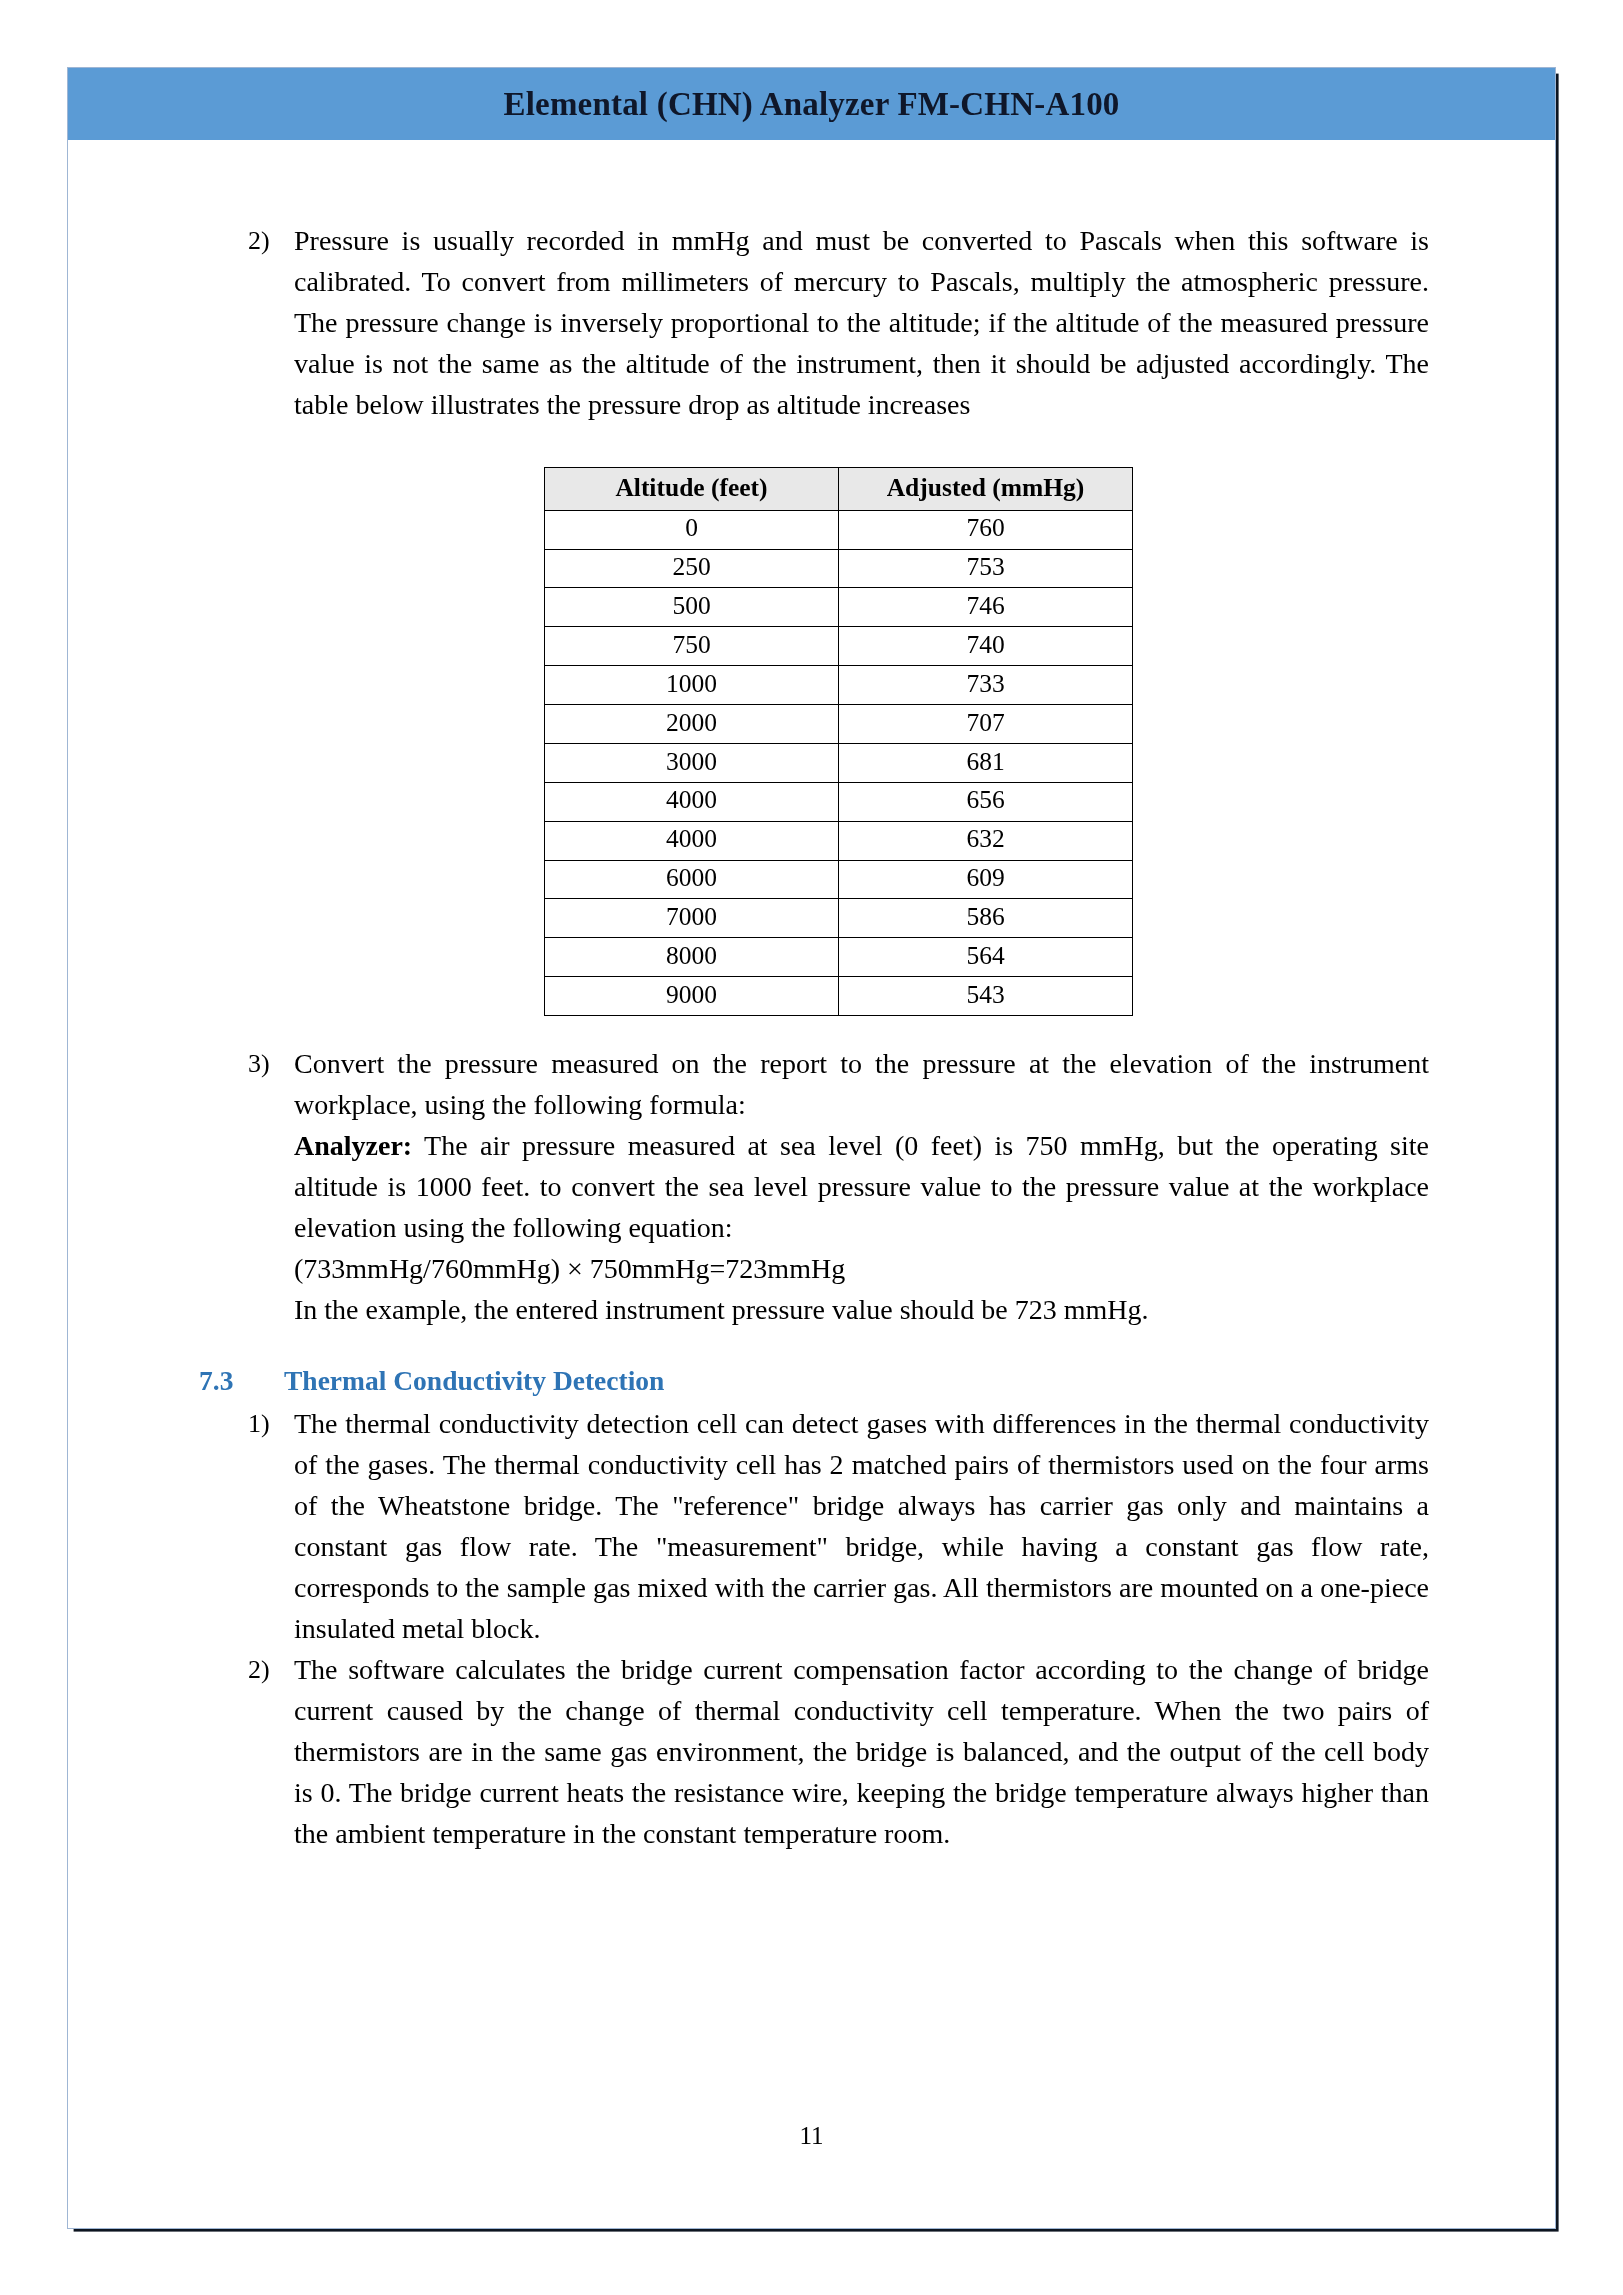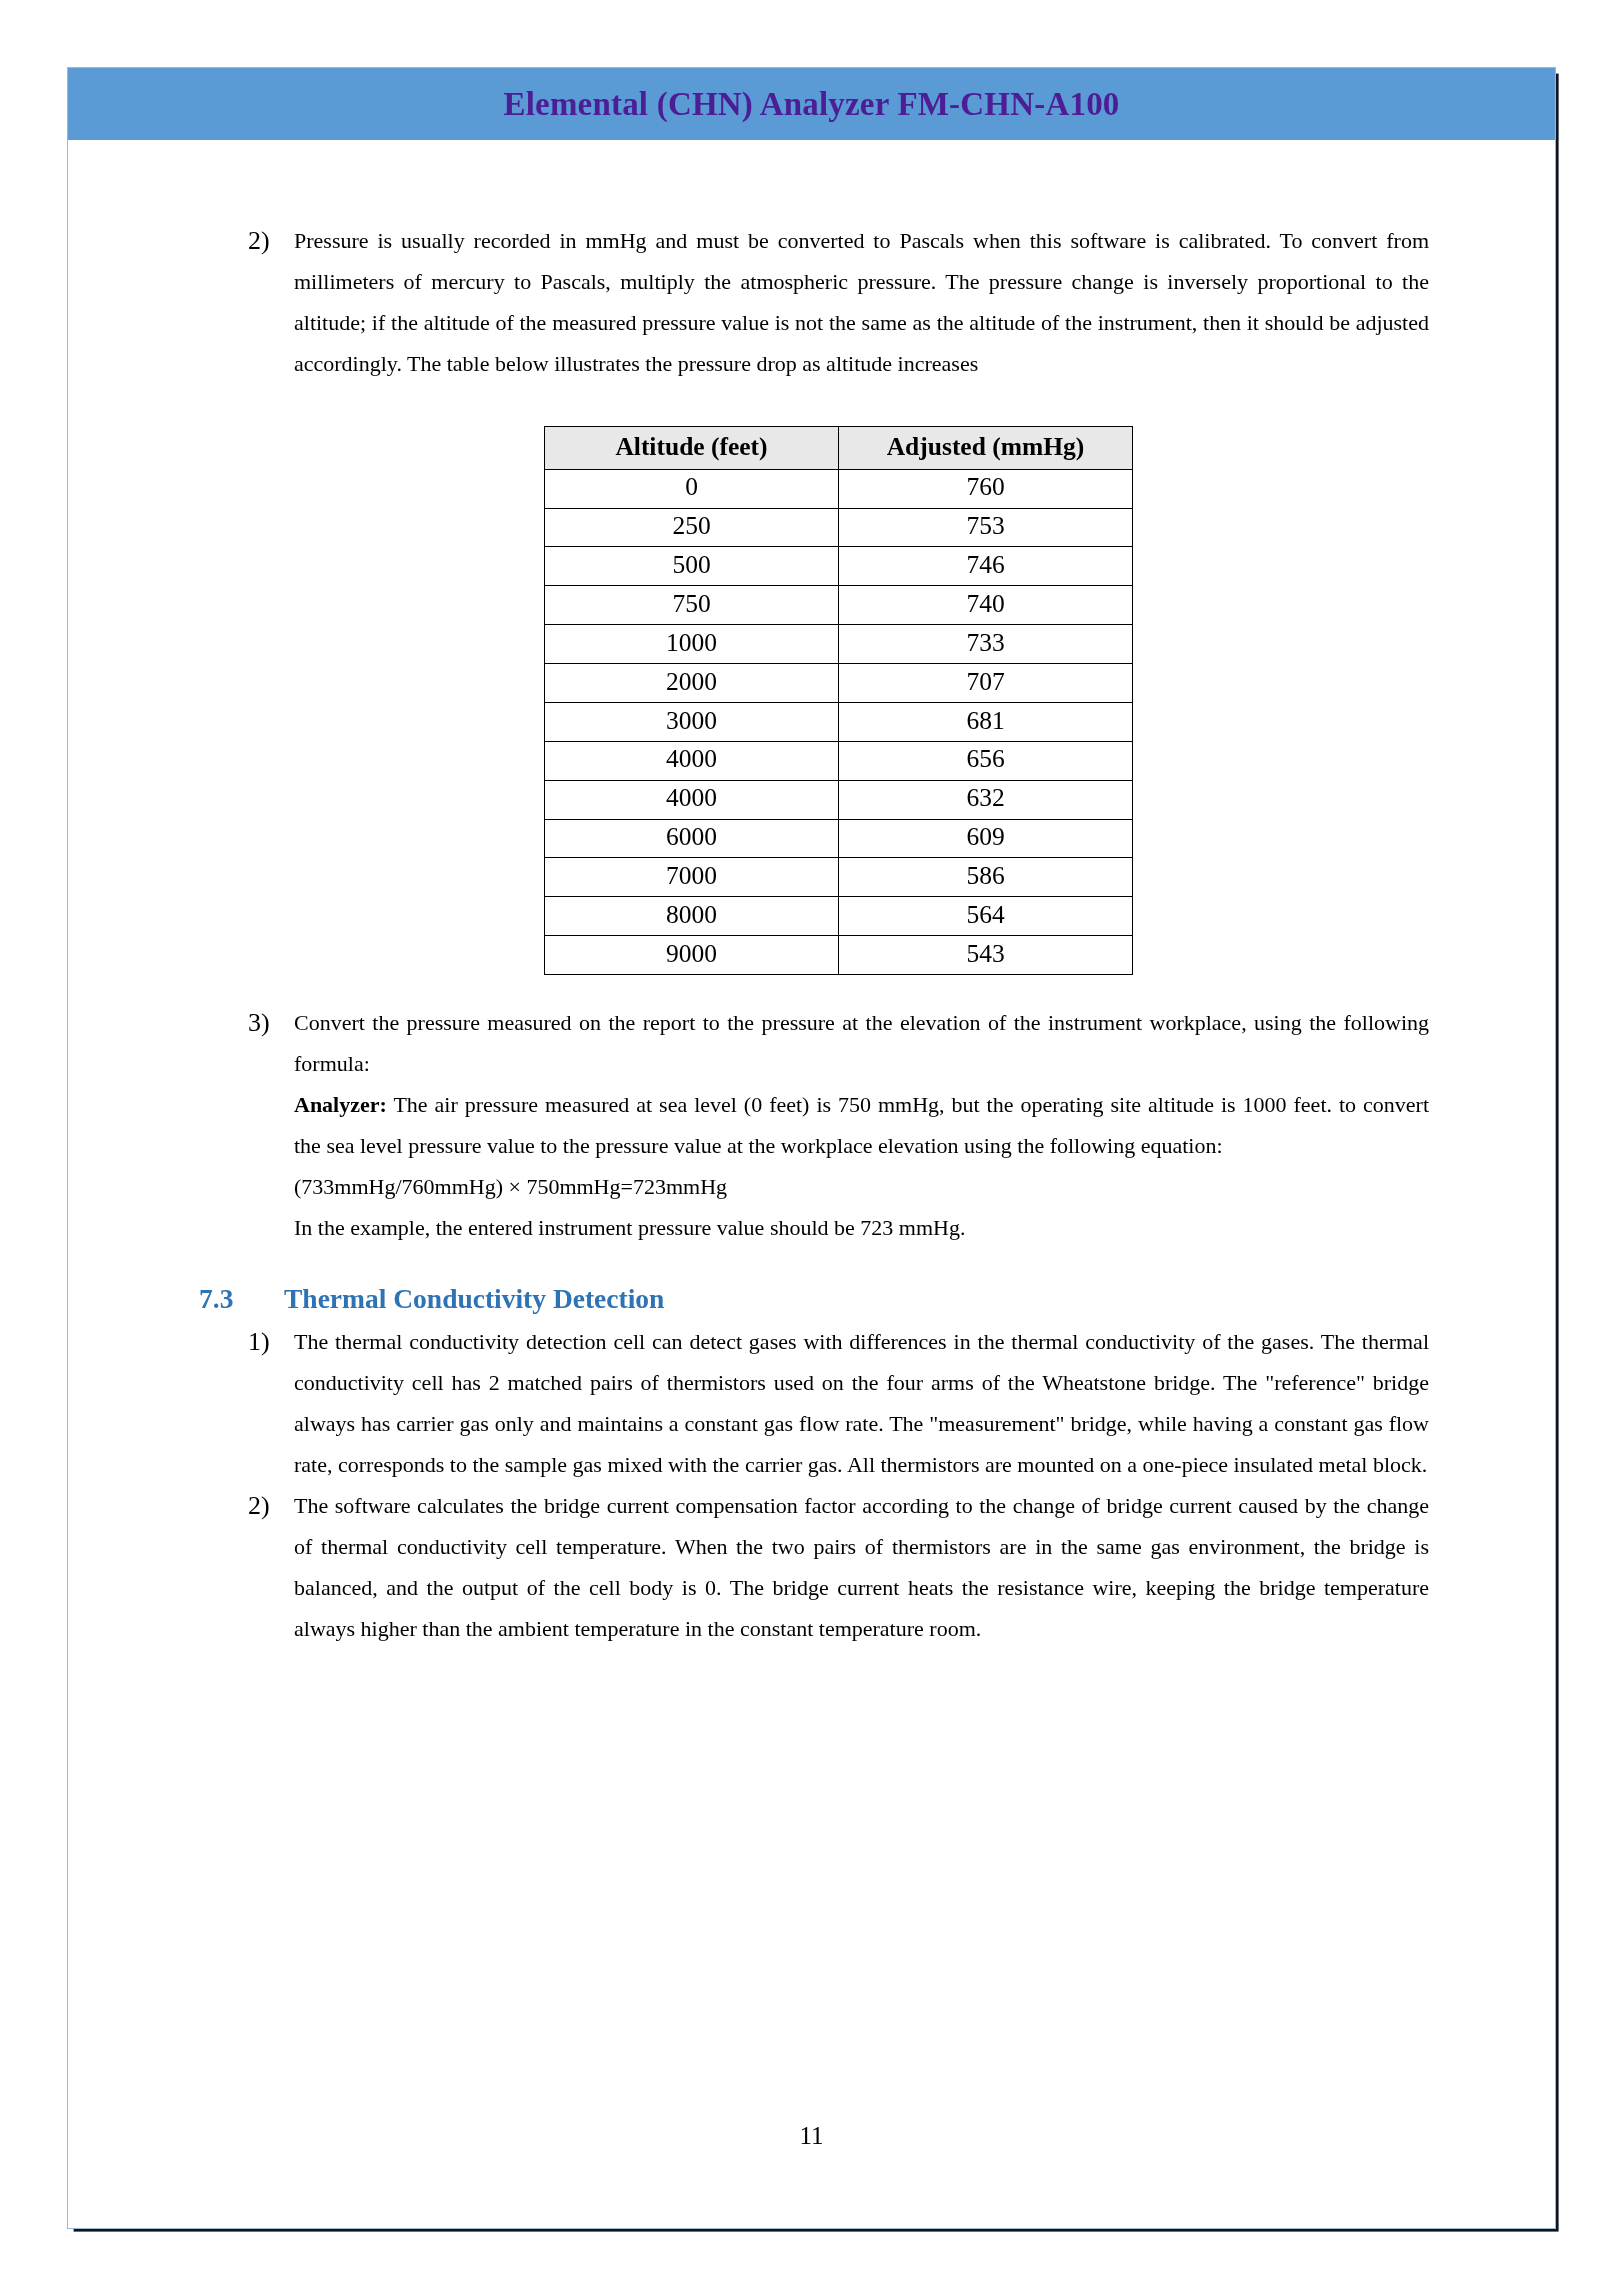--- a/index.html
+++ b/index.html
@@ -36,21 +36,21 @@
     top: 0;
     width: 100%;
     height: 72px;
     background: #5B9BD5;
     display: flex;
     align-items: center;
     justify-content: center;
     box-sizing: border-box;
   }
   .header-title {
-    color: #4c1d95;
+    color: #0f172a;
     font-size: 33px;
     font-weight: bold;
     letter-spacing: 0.2px;
     line-height: 1;
     white-space: nowrap;
     font-family: "Liberation Serif", "DejaVu Serif", serif;
   }
 
   
   .content {
@@ -67,21 +67,21 @@
   }
   .marker {
     width: 46px;
     flex: 0 0 46px;
     font-size: 26px;
     line-height: 41px;
     text-align: left;
   }
   .li-body {
     flex: 1 1 auto;
-    font-size: 22px;
+    font-size: 28px;
     line-height: 41px;
     text-align: justify;
     text-justify: inter-word;
   }
   .li-body p {
     margin: 0;
   }
   .nojust {
     text-align: left !important;
   }

